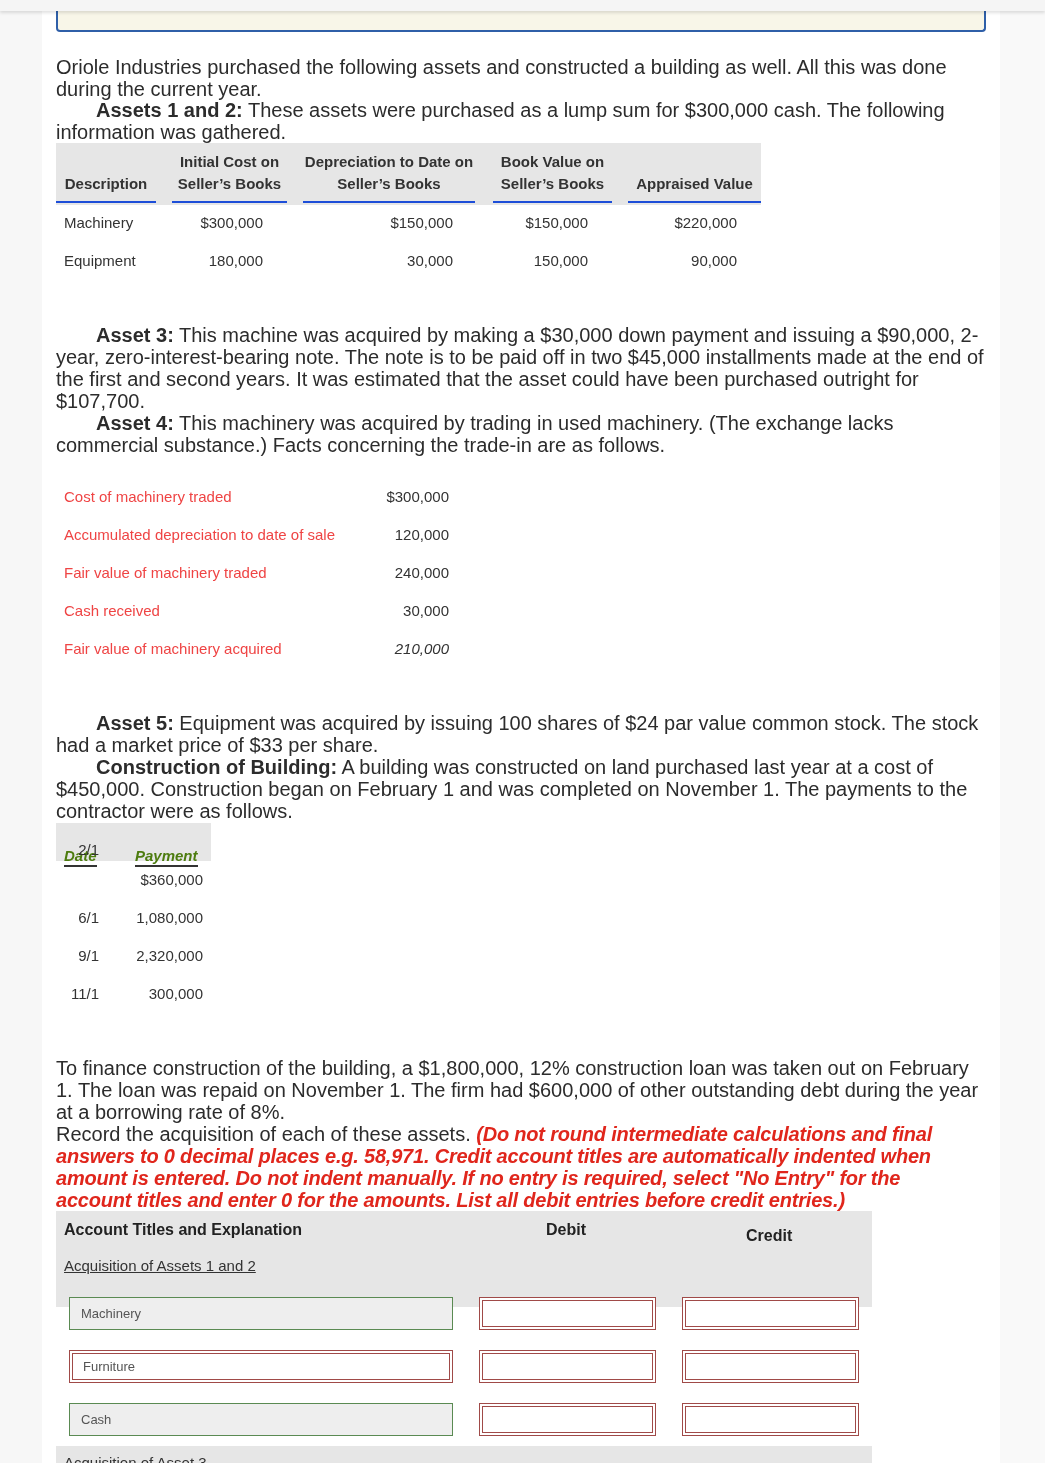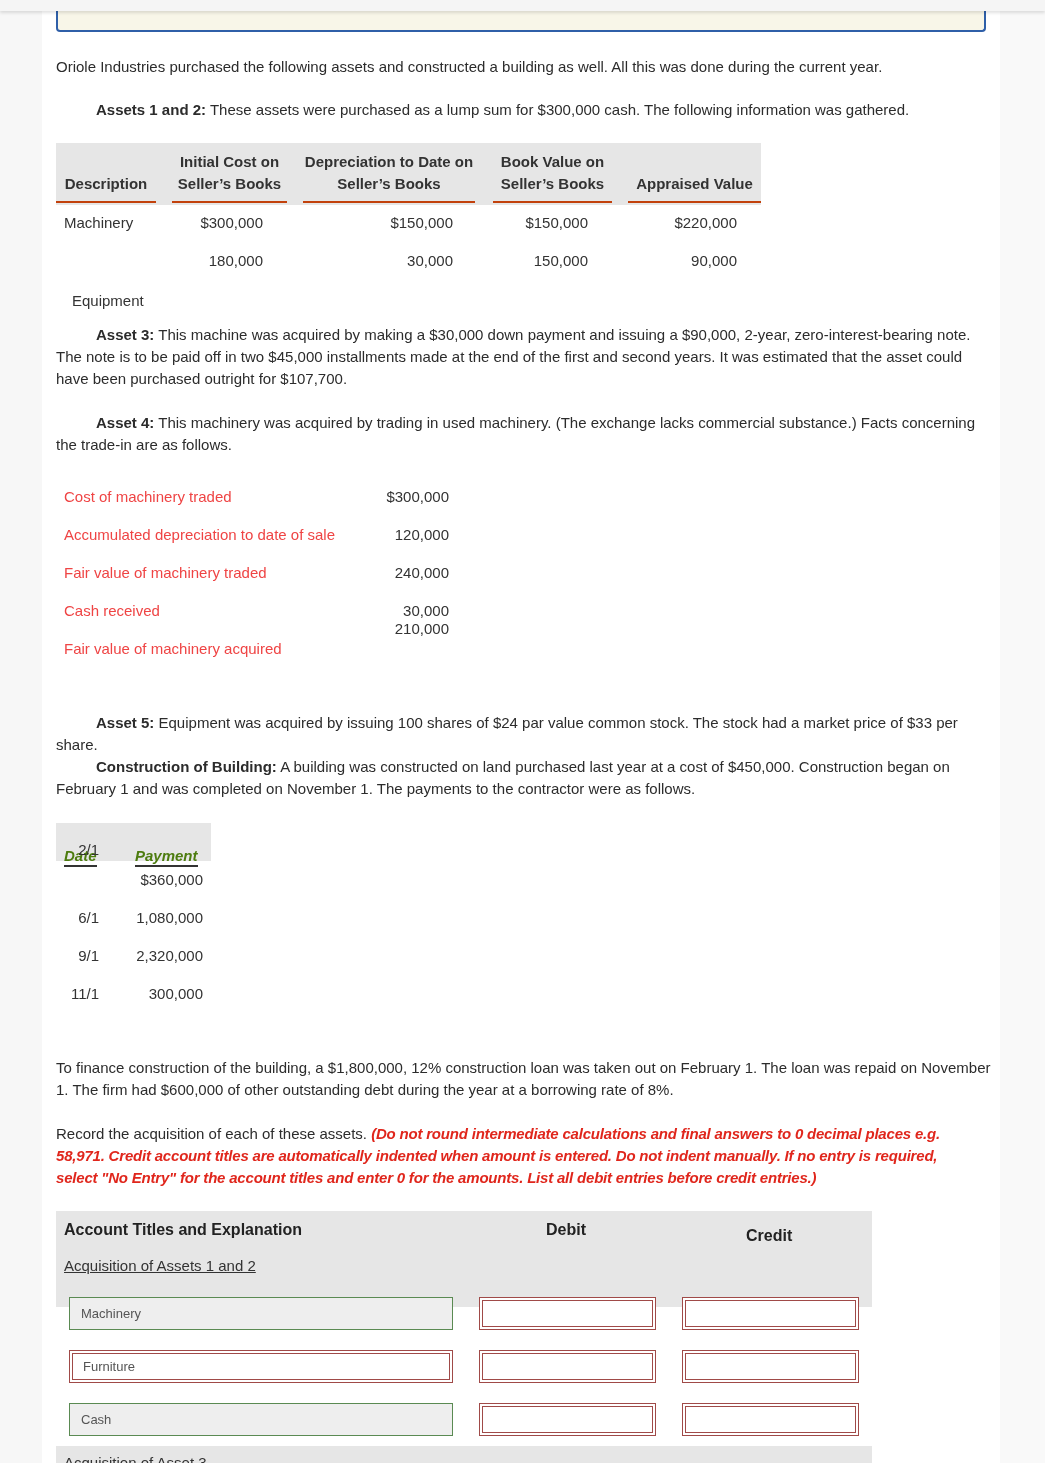--- a/index.html
+++ b/index.html
@@ -26,37 +26,37 @@
   }
   .hint-box {
     position: absolute; left: 56px; top: -6px; width: 930px; height: 38px;
     background: #f8f6e8;
     border: 2px solid #2f5fa8;
     border-top: none;
     border-radius: 0 0 4px 4px;
   }
   .p {
     position: absolute; left: 56px; width: 935px;
-    font-size: 15px; line-height: 22px; color: #2c2c2c;
+    font-size: 20px; line-height: 22px; color: #2c2c2c;
   }
   .p b { font-weight: bold; margin-left: 40px; }
   .red { color: #e0261c; font-style: italic; font-weight: bold; letter-spacing: -0.2px; }
 
   
   .t1 { position: absolute; left: 56px; top: 143px; width: 705px; }
   .t1-head {
     position: absolute; left: 0; top: 0; width: 705px; height: 62px;
     background: #e6e6e6;
   }
   .t1-h {
     position: absolute; top: 0; height: 60px;
     font-size: 15px; font-weight: bold; line-height: 22px; color: #333;
     display: flex; align-items: flex-end; justify-content: center; text-align: center;
     padding-bottom: 6px;
-    border-bottom: 2px solid #c2410c;
+    border-bottom: 2px solid #1d4ed8;
   }
   .t1-cell {
     position: absolute; font-size: 15px; line-height: 20px; color: #333;
   }
   .num { text-align: right; }
 
   
   .kv-label { position: absolute; left: 64px; font-size: 15px; color: #ef4444; }
   .kv-val { position: absolute; width: 120px; left: 329px; text-align: right; font-size: 15px; color: #333; }
 
@@ -103,41 +103,41 @@
   <div class="t1-h" style="left:247px;width:172px;">Depreciation to Date on Seller’s Books</div>
   <div class="t1-h" style="left:437px;width:119px;">Book Value on Seller’s Books</div>
   <div class="t1-h" style="left:572px;width:133px;">Appraised Value</div>
 
   <div class="t1-cell" style="left:8px;top:70px;">Machinery</div>
   <div class="t1-cell num" style="left:116px;top:70px;width:91px;">$300,000</div>
   <div class="t1-cell num" style="left:247px;top:70px;width:150px;">$150,000</div>
   <div class="t1-cell num" style="left:437px;top:70px;width:95px;">$150,000</div>
   <div class="t1-cell num" style="left:572px;top:70px;width:109px;">$220,000</div>
 
-  <div class="t1-cell" style="left:16px;top:108px;margin-top:40px;">Equipment</div>
+  <div class="t1-cell" style="left:8px;top:108px;">Equipment</div>
   <div class="t1-cell num" style="left:116px;top:108px;width:91px;">180,000</div>
   <div class="t1-cell num" style="left:247px;top:108px;width:150px;">30,000</div>
   <div class="t1-cell num" style="left:437px;top:108px;width:95px;">150,000</div>
   <div class="t1-cell num" style="left:572px;top:108px;width:109px;">90,000</div>
 </div>
 
 <p class="p" style="top:324px;"><b>Asset 3:</b><span> This machine was acquired by making a $30,000 down payment and issuing a $90,000, 2-year, zero-interest-bearing note. The note is to be paid off in two $45,000 installments made at the end of the first and second years. It was estimated that the asset could have been purchased outright for $107,700.</span></p>
 
 <p class="p" style="top:412px;"><b>Asset 4:</b><span> This machinery was acquired by trading in used machinery. (The exchange lacks commercial substance.) Facts concerning the trade-in are as follows.</span></p>
 
 <div class="kv-label" style="top:488px;">Cost of machinery traded</div>
 <div class="kv-val" style="top:488px;">$300,000</div>
 <div class="kv-label" style="top:526px;">Accumulated depreciation to date of sale</div>
 <div class="kv-val" style="top:526px;">120,000</div>
 <div class="kv-label" style="top:564px;">Fair value of machinery traded</div>
 <div class="kv-val" style="top:564px;">240,000</div>
 <div class="kv-label" style="top:602px;">Cash received</div>
 <div class="kv-val" style="top:602px;">30,000</div>
 <div class="kv-label" style="top:640px;text-align:right;">Fair value of machinery acquired</div>
-<div class="kv-val" style="top:620px;">210,000</div>
+<div class="kv-val" style="top:640px;font-style:italic;">210,000</div>
 
 <p class="p" style="top:712px;"><b>Asset 5:</b><span> Equipment was acquired by issuing 100 shares of $24 par value common stock. The stock had a market price of $33 per share.</span></p>
 
 <p class="p" style="top:756px;"><b>Construction of Building:</b><span> A building was constructed on land purchased last year at a cost of $450,000. Construction began on February 1 and was completed on November 1. The payments to the contractor were as follows.</span></p>
 
 <div class="pay-head">
   <span class="pay-h" style="left:8px;">Date</span>
   <span class="pay-h" style="left:79px;">Payment</span>
 </div>
 <div class="pay-cell" style="left:56px;top:841px;width:43px;">2/1</div>

